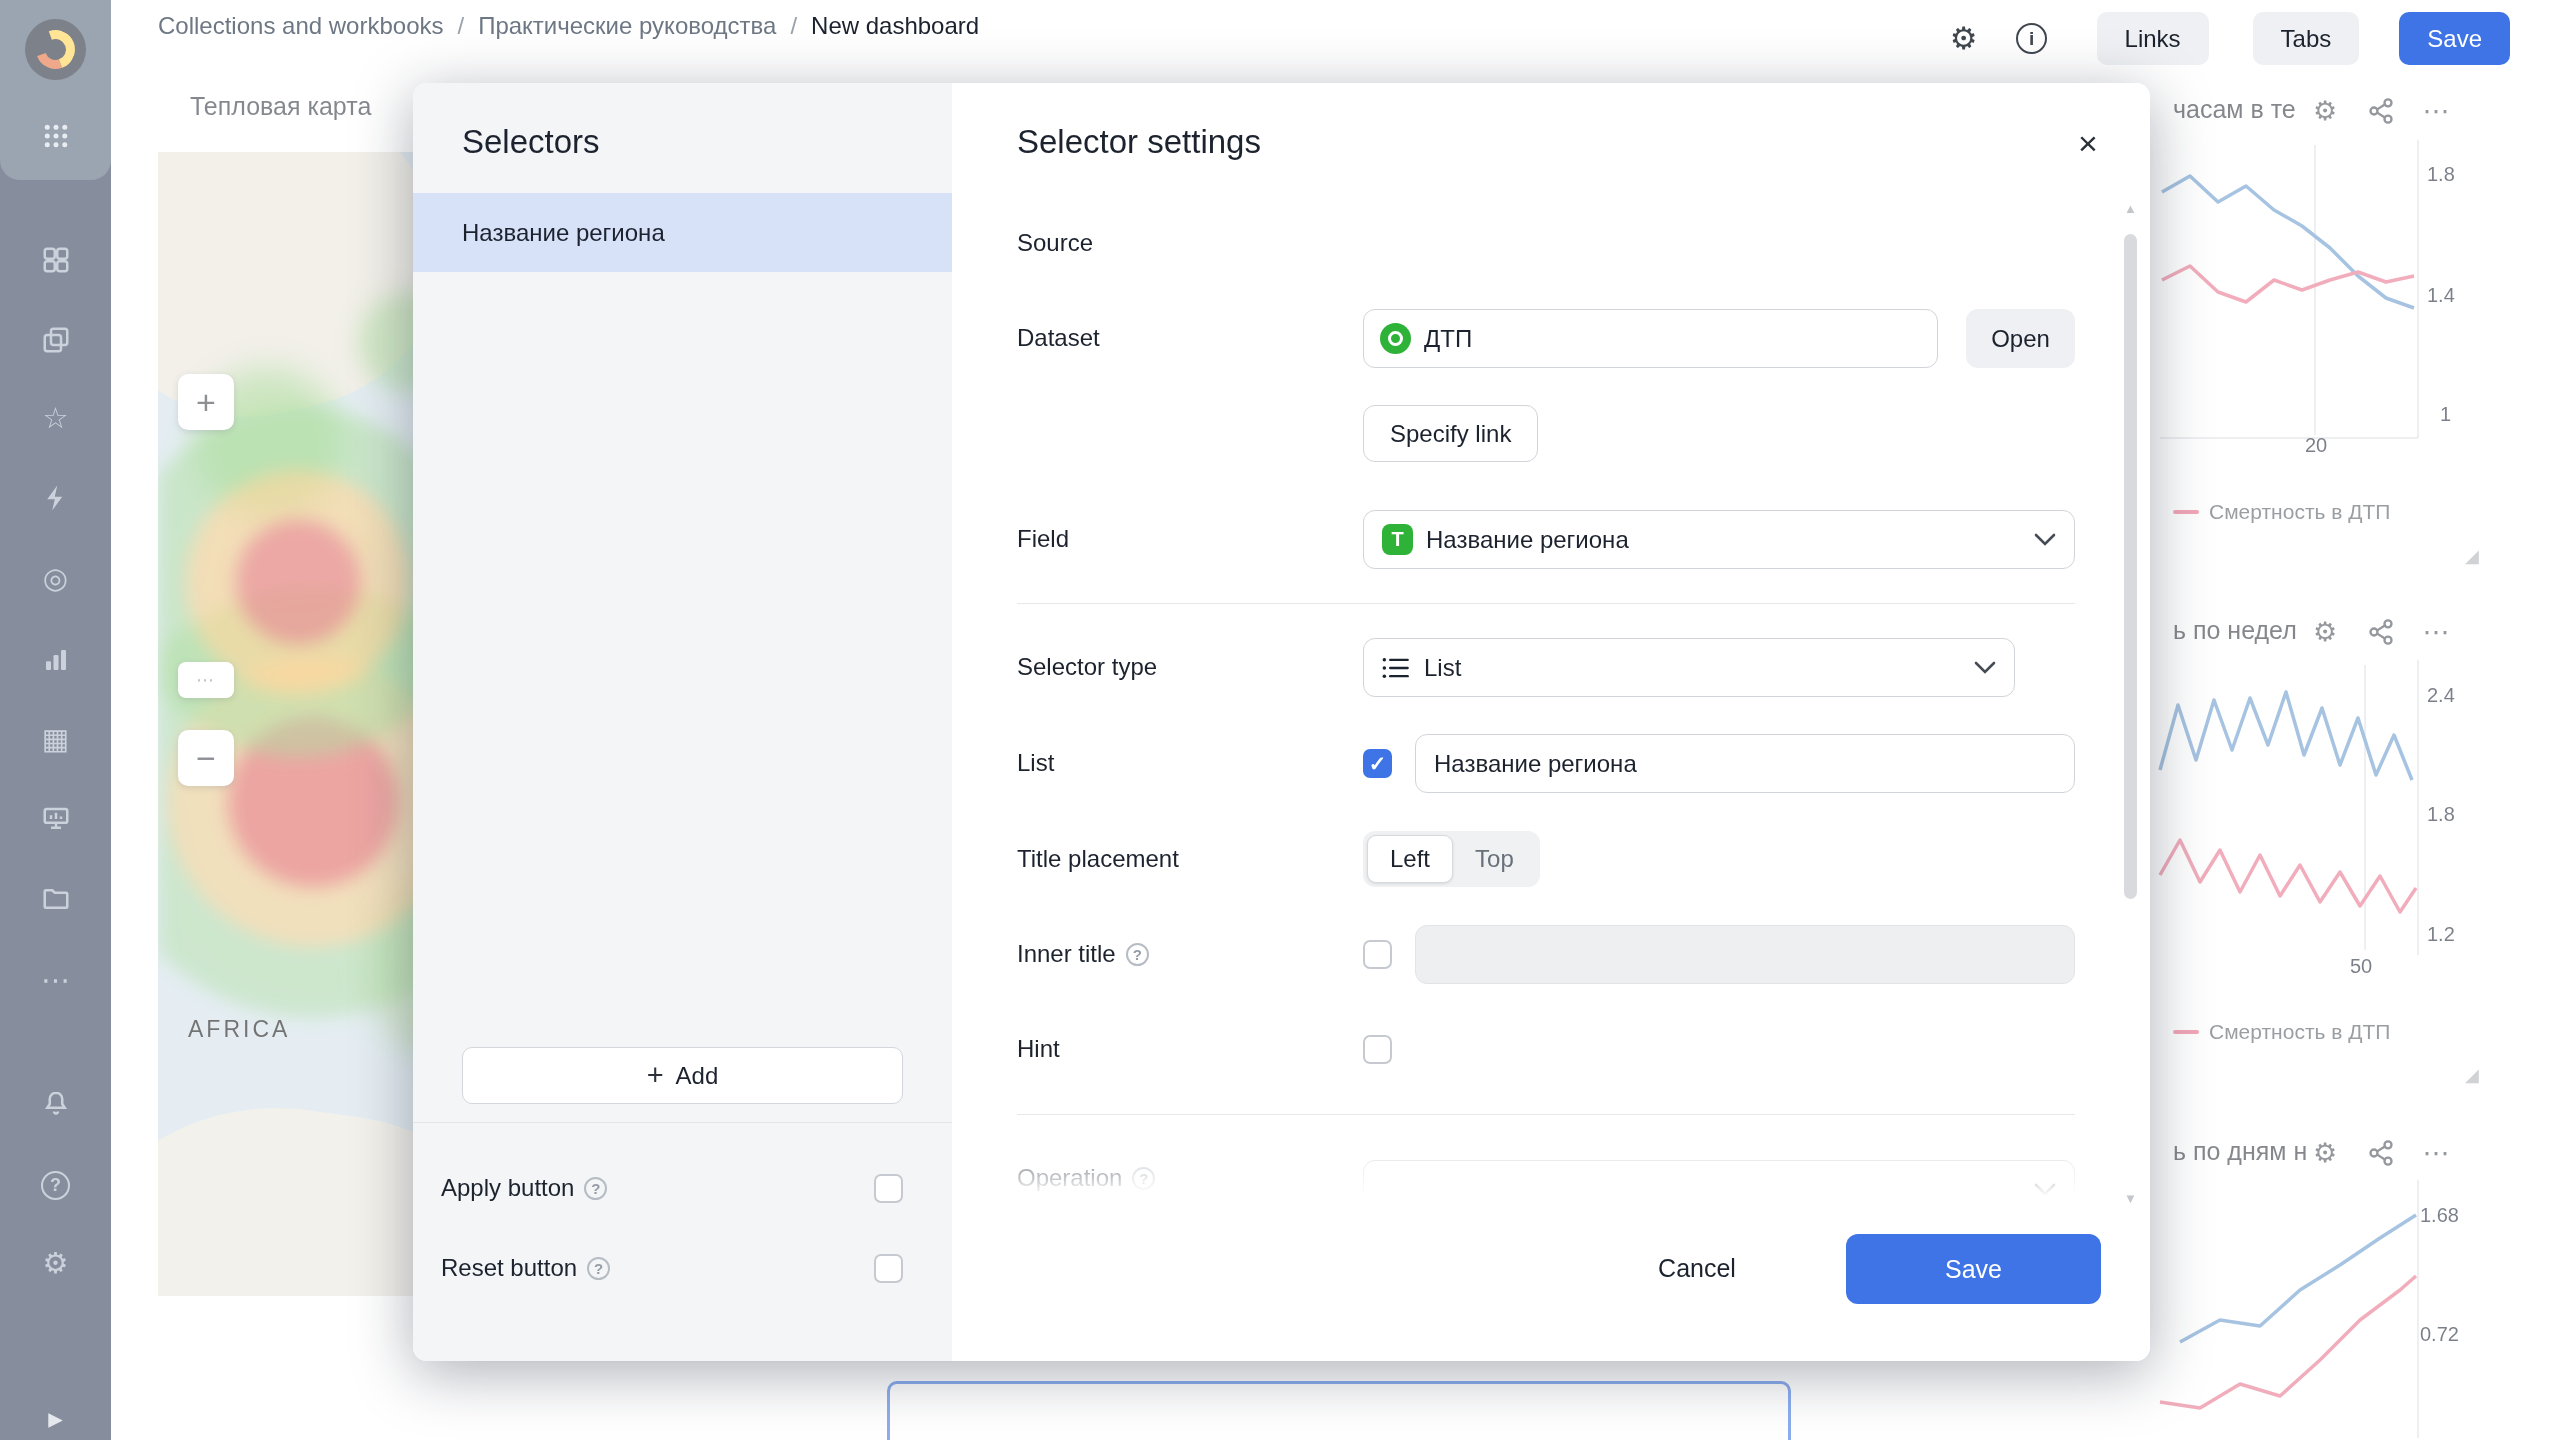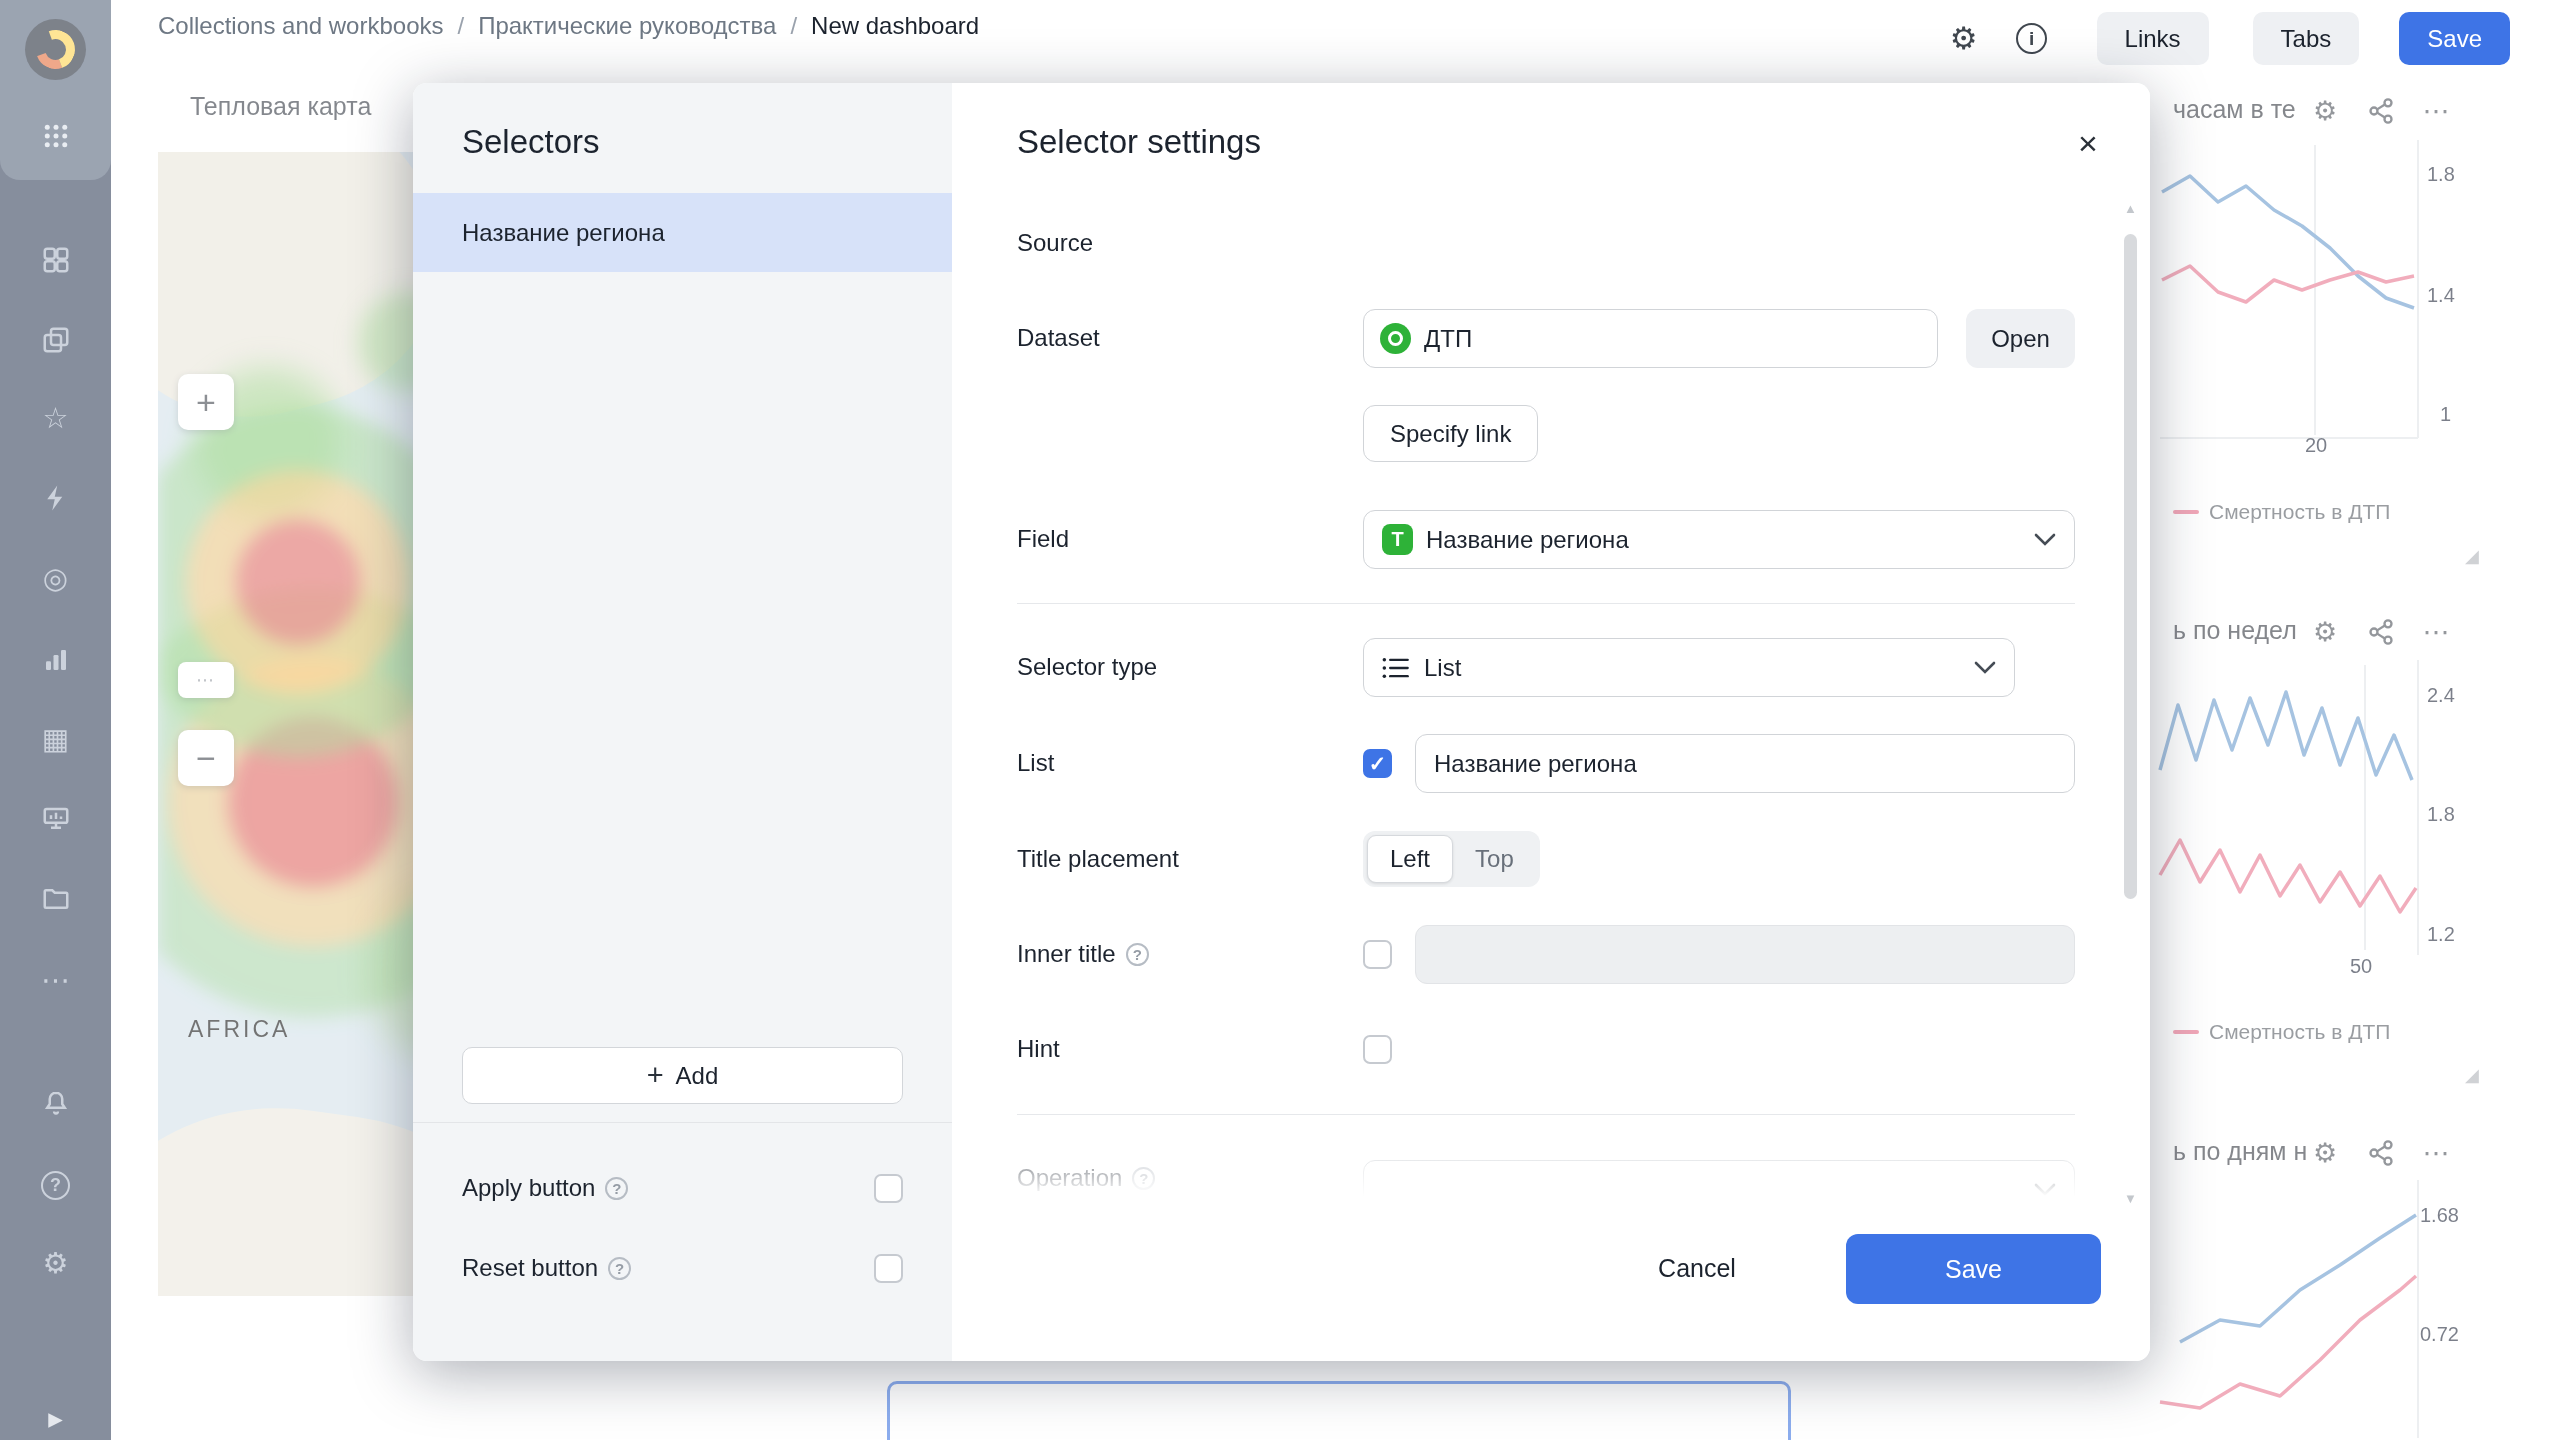--- a/index.html
+++ b/index.html
@@ -79,21 +79,21 @@
     z-index:10;box-shadow:0 12px 60px rgba(20,30,50,.35);display:flex;overflow:hidden}
   .sel-panel{position:relative;width:539px;background:#f3f5f7;flex:none}
   .panel-title{position:absolute;left:49px;top:40px;font-size:33px;font-weight:500;color:#1c232e}
   .sel-item{position:absolute;left:0;top:110px;width:539px;height:79px;background:#d7e2f9;display:flex;
     align-items:center;padding-left:49px;font-size:24px;color:#1c232e;cursor:pointer}
   .add-btn{position:absolute;left:49px;top:964px;width:441px;height:57px;background:#fff;border:1px solid #d3d6da;
     border-radius:10px;display:flex;align-items:center;justify-content:center;gap:12px;font-size:24px;
     color:#1c232e;cursor:pointer}
   .add-btn .plus{font-size:29px;line-height:1;color:#2a313a}
   .lp-divider{position:absolute;left:0;top:1039px;width:539px;height:1px;background:#e3e5e8}
-  .opt-row{position:absolute;left:0;width:539px;height:58px;display:flex;align-items:center;padding:0 49px;gap:10px}
+  .opt-row{position:absolute;left:0;width:539px;height:58px;display:flex;align-items:center;padding:0 28px;gap:10px}
   .opt-label{font-size:24px;color:#1c232e}
   .help{width:23px;height:23px;border-radius:50%;border:2px solid #b6bcc4;color:#959ca5;font-size:15px;
     font-weight:bold;display:flex;align-items:center;justify-content:center;flex:none}
   .cb{width:29px;height:29px;border:2px solid #c6cad0;border-radius:7px;background:#fff;cursor:pointer;flex:none}
   .cb.right{position:absolute;right:49px}
   .cb.checked{background:#3e74e6;border-color:#3e74e6;display:flex;align-items:center;justify-content:center;
     color:#fff;font-size:21px;font-weight:bold}
 
   .set-panel{position:relative;flex:1;background:#fff}
   .close-btn{position:absolute;left:1112px;top:36px;width:48px;height:48px;display:flex;align-items:center;

